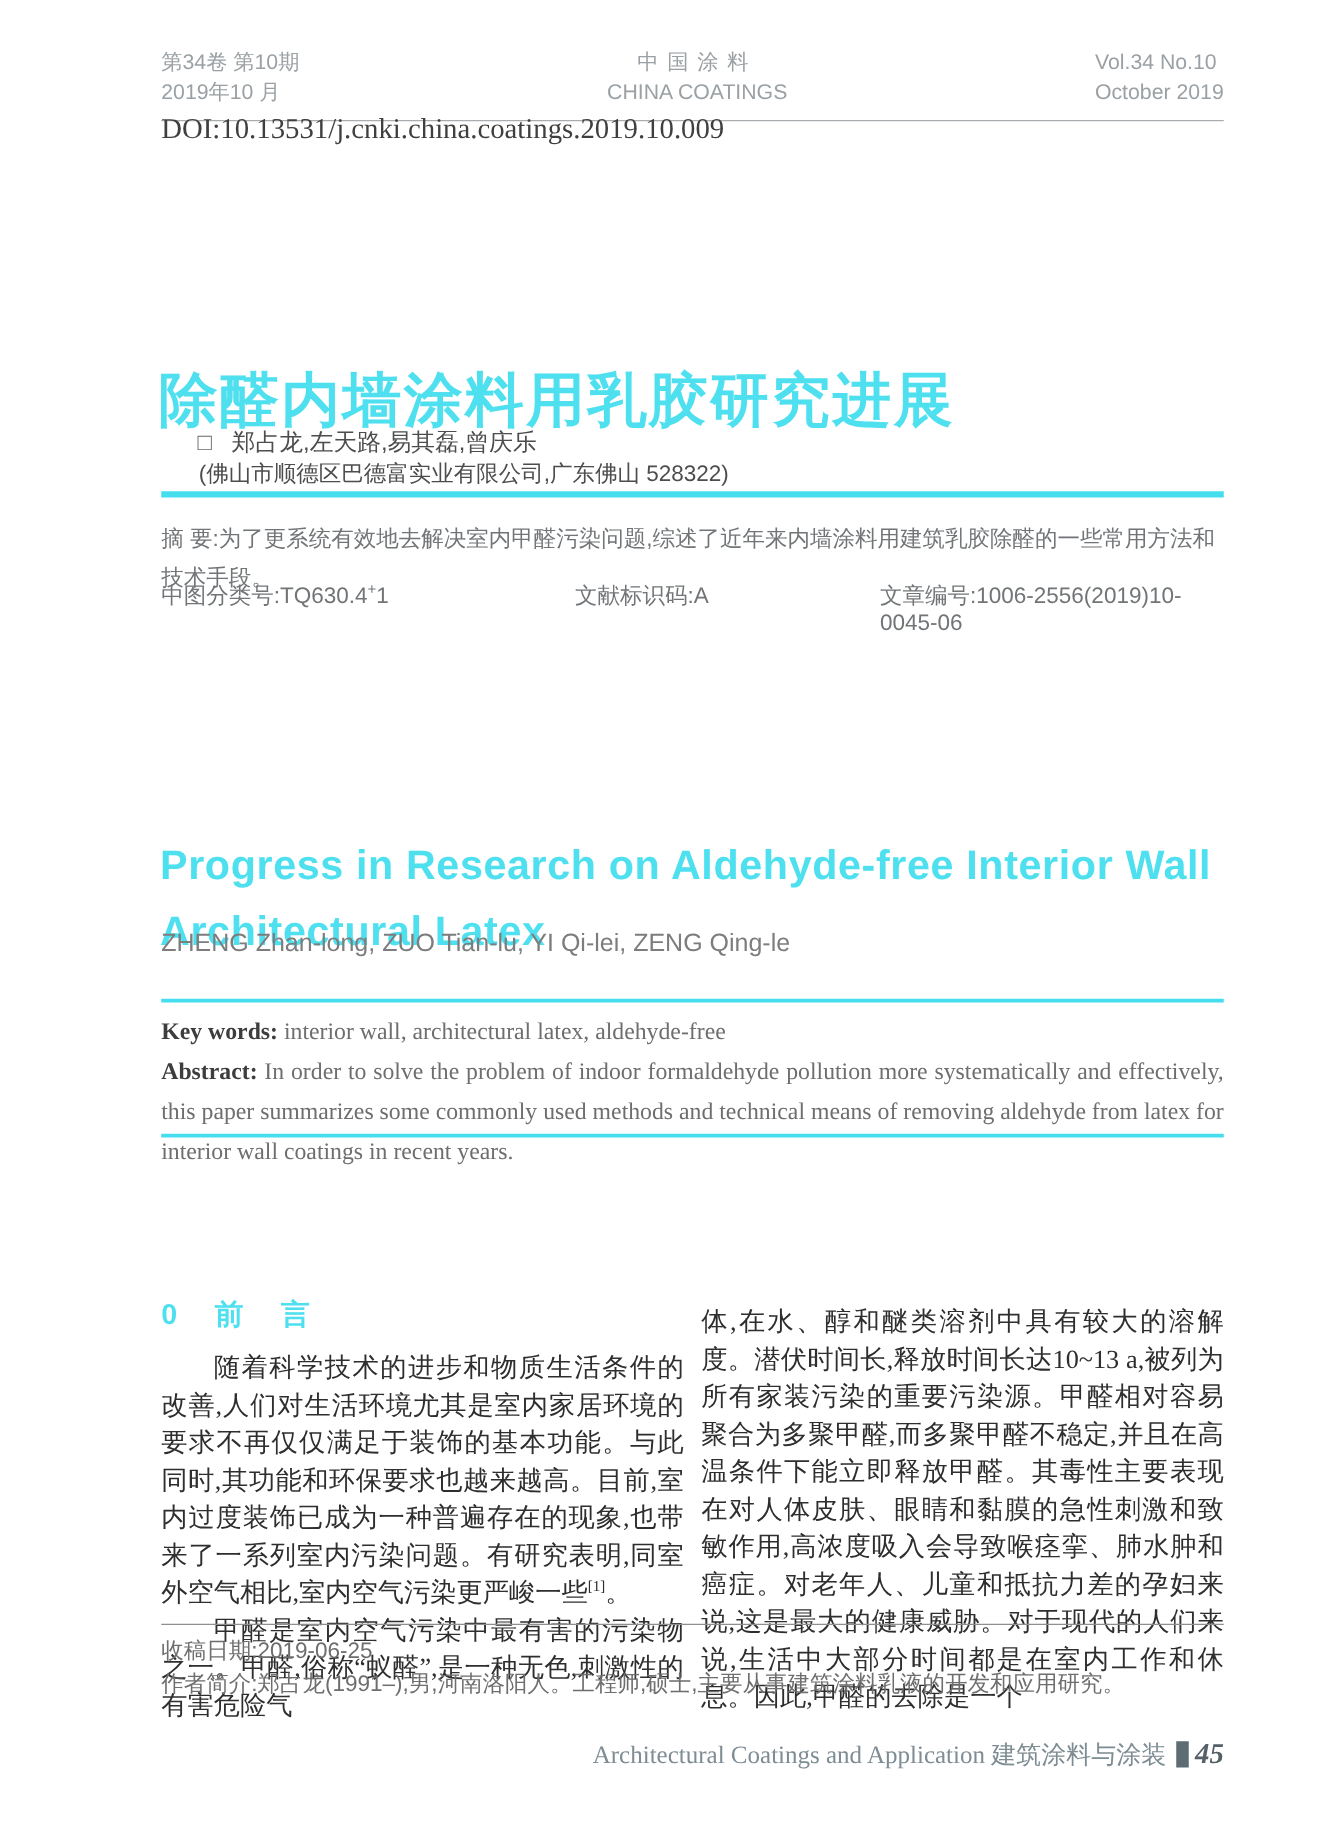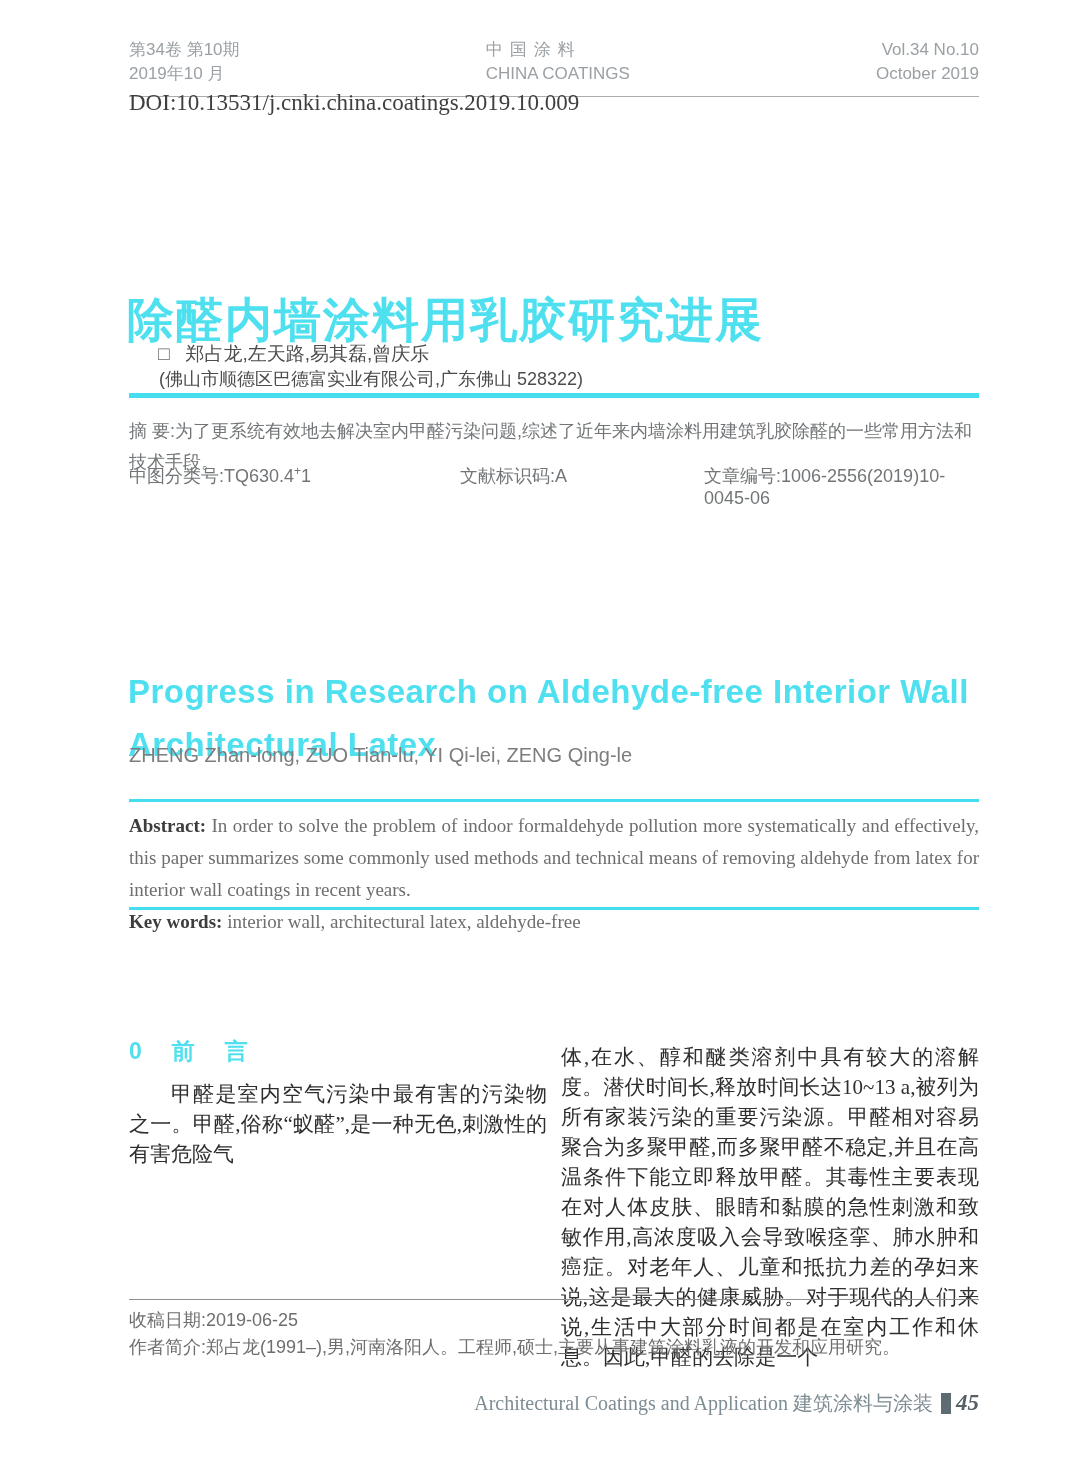--- a/index.html
+++ b/index.html
@@ -4,22 +4,22 @@
 <style>
   html,body{margin:0;padding:0;background:#ffffff;}
   .page{position:relative;width:1075px;height:1459px;background:#ffffff;overflow:hidden;
         font-family:"Liberation Serif", serif;color:#333;margin-left:16px;}
 
   
   .header{position:absolute;left:113px;top:38px;width:850px;display:flex;
           justify-content:space-between;align-items:flex-start;
           font-family:"Liberation Sans", sans-serif;font-size:17px;line-height:24px;
           color:#9aa0a4;padding-bottom:10px;border-bottom:1px solid #a9adb0;}
-  .header .h-center{}
-  .header .h-right{text-align:right;}
+  .header .h-center{text-align:center;}
+  .header .h-right{text-align:left;}
   .h-cn{letter-spacing:7px;}
   .doi{position:absolute;left:113px;top:90px;font-size:23px;color:#3f3f3f;
        font-family:"Liberation Serif", serif;}
 
   
   .title-cn{position:absolute;left:111px;top:258px;width:860px;
             font-family:"Liberation Sans", sans-serif;font-weight:bold;
             font-size:47px;letter-spacing:2px;color:#4fe0f0;}
   .authors-cn{position:absolute;left:113px;top:341px;width:850px;
               font-family:"Liberation Sans", sans-serif;font-size:19px;color:#4d4d4d;padding-left:29px;}
@@ -119,30 +119,31 @@
   </div>
 
   <h2 class="title-en">
     <div>Progress in Research on Aldehyde-free Interior Wall</div>
     <div>Architectural Latex</div>
   </h2>
   <div class="authors-en">ZHENG Zhan-long, ZUO Tian-lu, YI Qi-lei, ZENG Qing-le</div>
   <div class="rule rule-2"></div>
 
   <div class="abs-en">
+    <p><span class="abs-label">Key words:</span><span> interior wall, architectural latex, aldehyde-free</span></p>
     <p><span class="abs-label">Abstract:</span><span> In order to solve the problem of indoor formaldehyde pollution more systematically and effectively, this paper summarizes some commonly used methods and technical means of removing aldehyde from latex for interior wall coatings in recent years.</span></p>
-    <p><span class="abs-label">Key words:</span><span> interior wall, architectural latex, aldehyde-free</span></p>
   </div>
   <div class="rule rule-3"></div>
 
   <div class="col col-left">
     <h3 class="sec-head">
       <span class="sec-no">0</span>
       <span class="sec-title">前言</span>
     </h3>
+    <p><span>随着科学技术的进步和物质生活条件的改善,人们对生活环境尤其是室内家居环境的要求不再仅仅满足于装饰的基本功能。与此同时,其功能和环保要求也越来越高。目前,室内过度装饰已成为一种普遍存在的现象,也带来了一系列室内污染问题。有研究表明,同室外空气相比,室内空气污染更严峻一些</span><sup>[1]</sup><span>。</span></p>
     <p>甲醛是室内空气污染中最有害的污染物之一。甲醛,俗称“蚁醛”,是一种无色,刺激性的有害危险气</p>
   </div>
 
   <div class="col col-right">
     <p>体,在水、醇和醚类溶剂中具有较大的溶解度。潜伏时间长,释放时间长达10~13 a,被列为所有家装污染的重要污染源。甲醛相对容易聚合为多聚甲醛,而多聚甲醛不稳定,并且在高温条件下能立即释放甲醛。其毒性主要表现在对人体皮肤、眼睛和黏膜的急性刺激和致敏作用,高浓度吸入会导致喉痉挛、肺水肿和癌症。对老年人、儿童和抵抗力差的孕妇来说,这是最大的健康威胁。对于现代的人们来说,生活中大部分时间都是在室内工作和休息。因此,甲醛的去除是一个</p>
   </div>
 
   <div class="fn-rule"></div>
   <div class="footnotes">
     <p><span>收稿日期:</span><span>2019-06-25</span></p>

